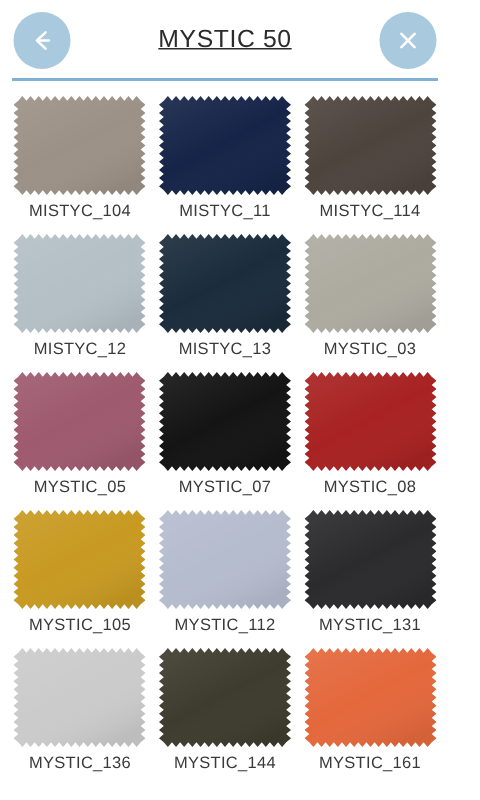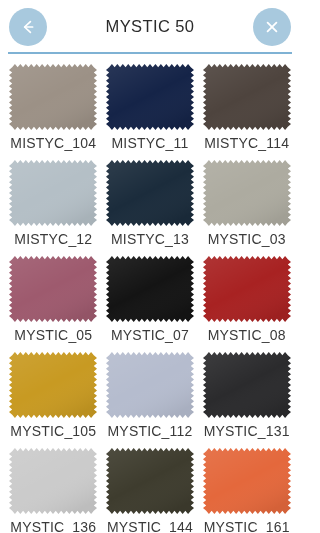--- a/index.html
+++ b/index.html
@@ -50,20 +50,21 @@
     left: 0;
     right: 0;
     top: 0;
     height: 52px;
     line-height: 52px;
     text-align: center;
     font-size: 16.5px;
     letter-spacing: 0.4px;
     color: #2b2b2b;
     pointer-events: none;
+    text-decoration: underline;
   }
 
   
   .grid {
     padding: 10px 8px 0 8px;
     display: grid;
     grid-template-columns: repeat(3, 1fr);
     column-gap: 6px;
     row-gap: 0px;
     box-sizing: border-box;
@@ -79,21 +80,21 @@
     width: 88px;
     height: 66px;
   }
   
   .swatch-shape {
     display: block;
     width: 88px;
     height: 66px;
   }
   .cell-label {
-    font-size: 14px;
+    font-size: 11px;
     color: #3a3a3a;
     letter-spacing: 0.2px;
     margin-top: 5px;
     margin-bottom: 9px;
     white-space: nowrap;
     text-align: center;
   }
 </style>
 </head>
 <body>

